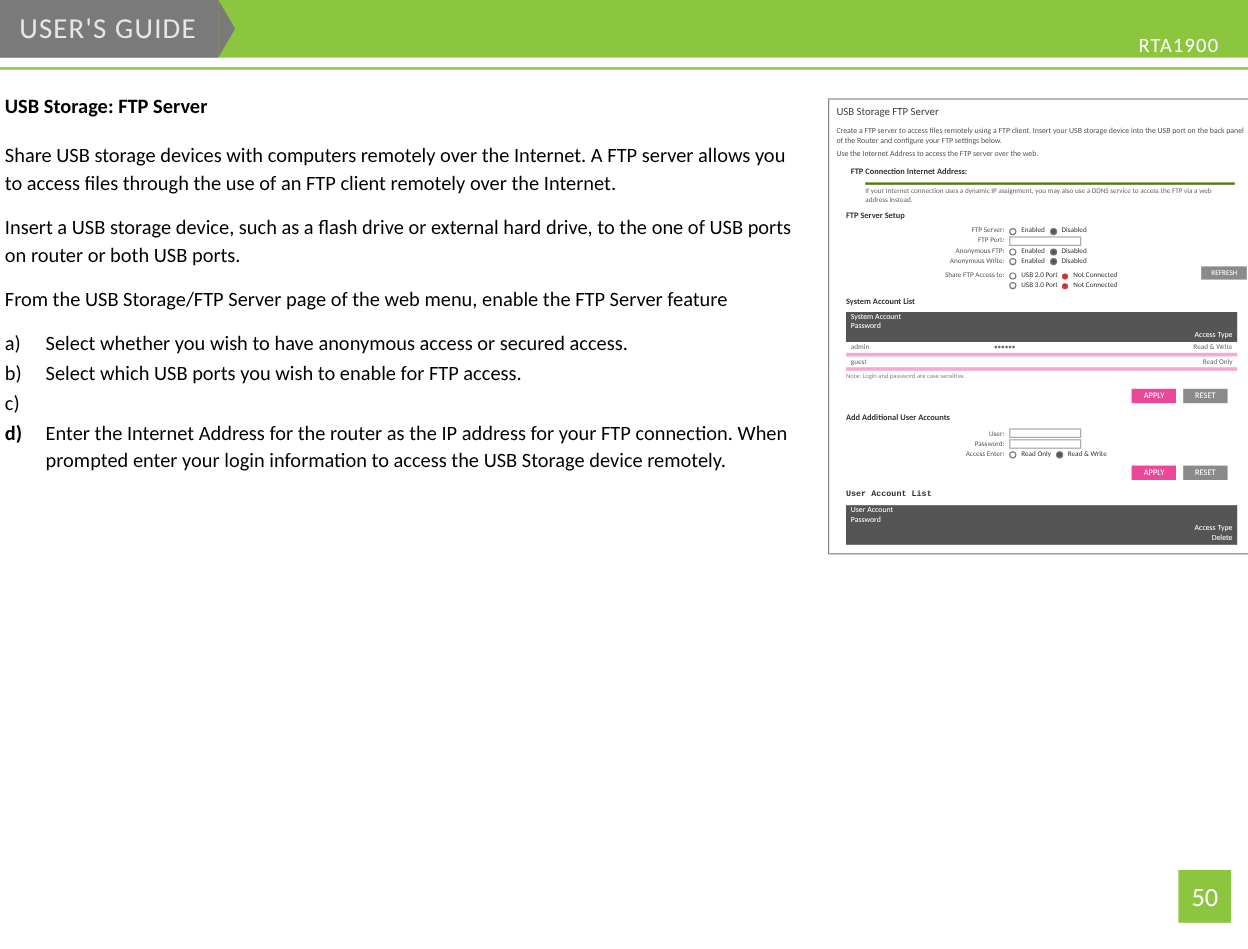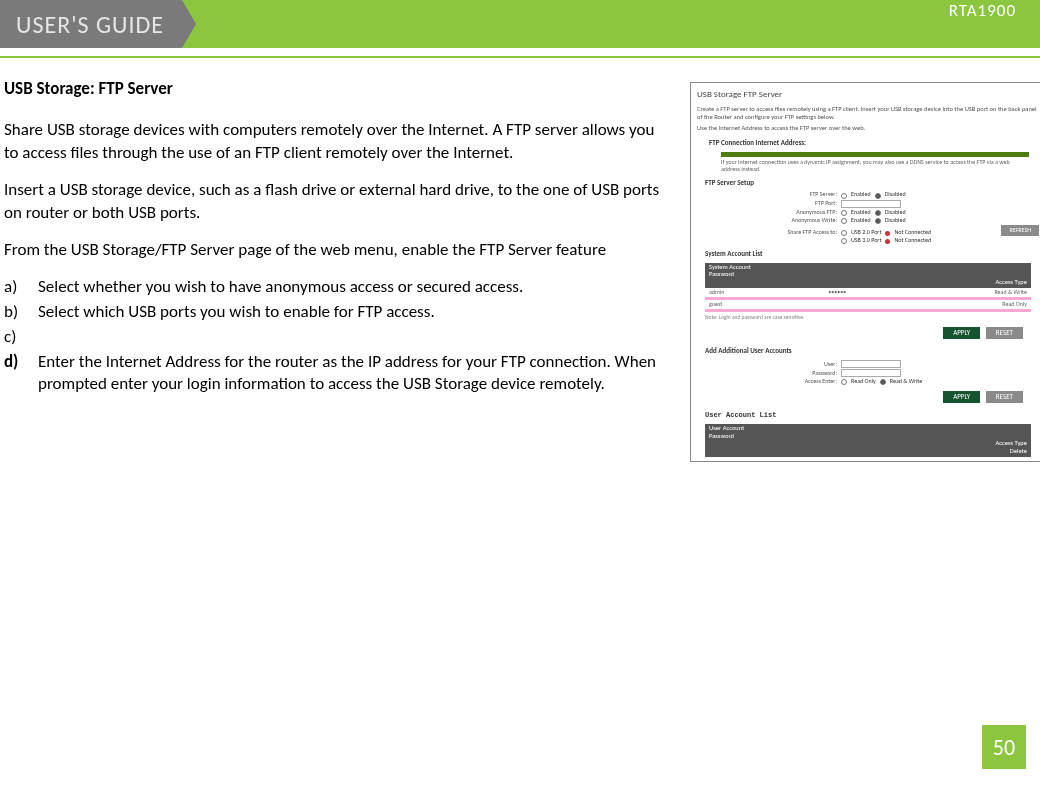--- a/index.html
+++ b/index.html
@@ -9,21 +9,21 @@
     font-family: Calibri, Arial, sans-serif;
     background: #fff;
     position: relative;
     color: #000;
   }
   .header-band {
     position: relative;
     height: 48px;
     background: #8cc63f;
     display: flex;
-    align-items: flex-start;
+    align-items: flex-end;
     padding: 0;
   }
   .header-left {
     background: #7a7a7a;
     height: 48px;
     padding: 0 18px 0 16px;
     display: flex;
     align-items: center;
     position: relative;
   }
@@ -113,21 +113,21 @@
   .ss-section-head {
     font-size: 7px;
     font-weight: bold;
     color: #333;
     margin: 6px 0 4px 12px;
   }
   .ss-indent-box {
     margin: 0 10px 4px 24px;
     font-size: 6px;
     color: #666;
-    border-top: 5px solid #4d7c0f;
+    border-top: 2px solid #4d7c0f;
     padding-top: 2px;
   }
   .ss-row {
     display: flex;
     margin: 1px 0 1px 50px;
     font-size: 6px;
     align-items: flex-end;
     gap: 4px;
   }
   .ss-label { width: 90px; text-align: right; color: #555;}
@@ -135,21 +135,21 @@
   .ss-radio { width: 6px; height: 6px; border: 1px solid #777; border-radius: 50%; display: inline-block;}
   .ss-radio.on { background: #555;}
   .ss-dot-red { width: 5px; height: 5px; border-radius: 50%; background: #cc3333; display: inline-block;}
   .ss-btn {
     display: inline-block;
     padding: 2px 10px;
     font-size: 7px;
     color: #fff;
     margin: 2px;
   }
-  .ss-btn-green { background: #14532d;}
+  .ss-btn-green { background: #ec4899;}
   .ss-btn-gray { background: #8a8a8a;}
   .ss-dark-bar {
     background: #555;
     color: #fff;
     display: flex;
     font-size: 6.5px;
     padding: 1px 4px;
     margin: 4px 8px 0 8px;
     flex-direction: column;
   }

